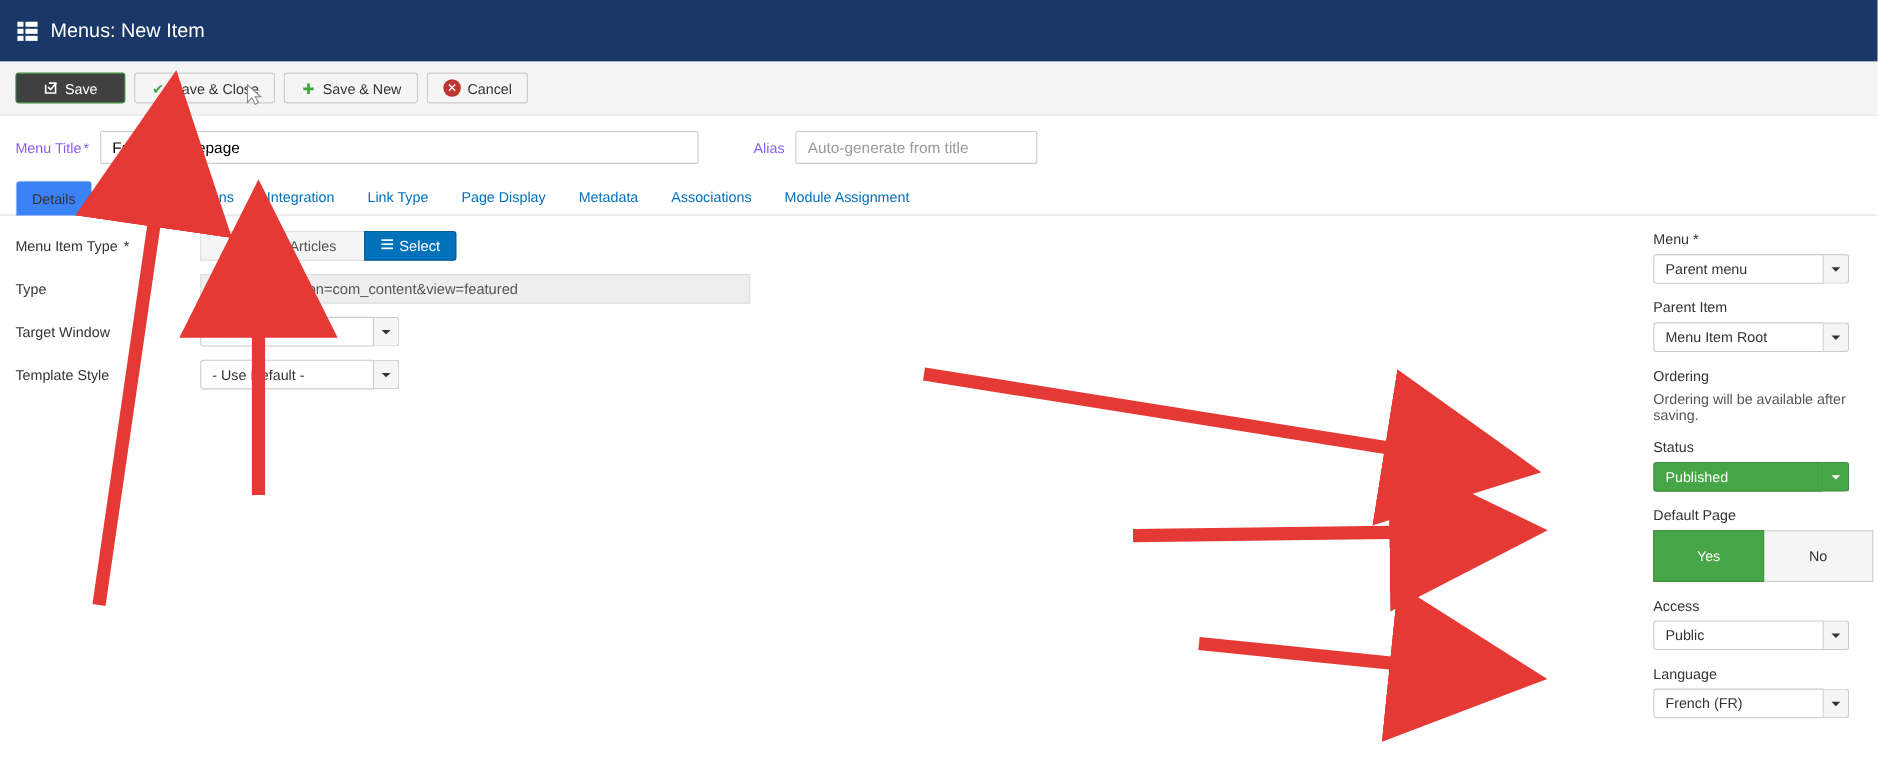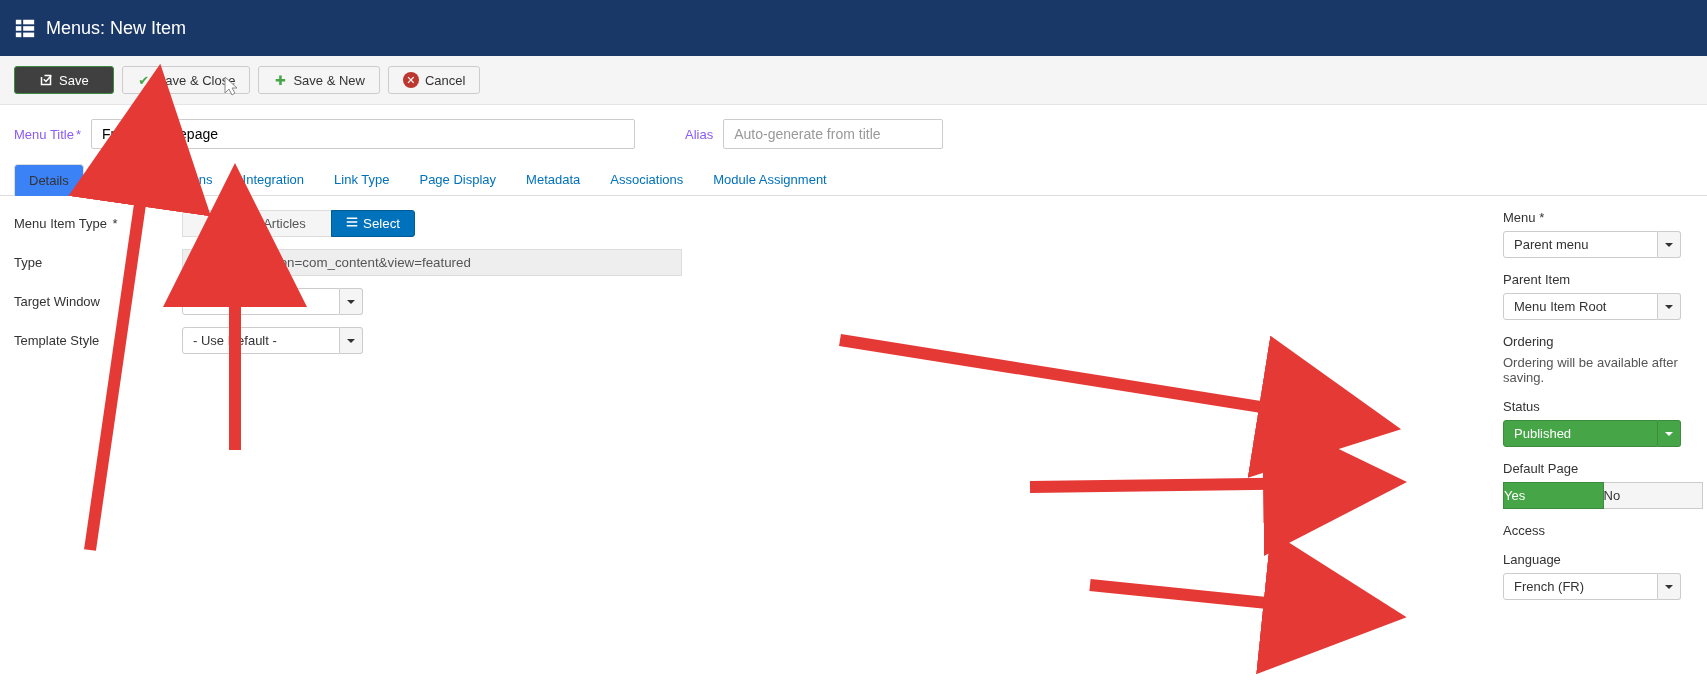--- a/index.html
+++ b/index.html
@@ -52,21 +52,21 @@
   .dropdown-caret::after { content: ""; border-left: 4px solid transparent; border-right: 4px solid transparent; border-top: 4px solid #333; }
   .dropdown.green .dropdown-val { background: #46a546; border-color: #3d8b3d; color: #fff; }
   .dropdown.green .dropdown-caret { background: #46a546; border-color: #3d8b3d; }
   .dropdown.green .dropdown-caret::after { border-top-color: #fff; }
   
   .sidebar-group { margin-bottom: 14px; }
   .sidebar-label { font-size: 13px; margin-bottom: 6px; display: block; }
   .sidebar-text { color: #555; }
   
   .toggle-pair { display: flex; width: 200px; }
-  .toggle-btn { flex: 1; padding: 5px 0; border: 1px solid #ccc; cursor: pointer; background: #f5f5f5;}
+  .toggle-btn { flex: 1; text-align: center; padding: 15px 0; border: 1px solid #ccc; cursor: pointer; background: #f5f5f5;}
   .toggle-btn.active-green { background: #46a546; color: #fff; border-color: #3d8b3d; }
   .toggle-btn + .toggle-btn { border-left: none; }
 
   
   .arrow {
     position: absolute;
     pointer-events: none;
     z-index: 1000;
   }
   .arrow svg { overflow: visible; }
@@ -214,20 +214,24 @@
     <div class="sidebar-group">
       <label class="sidebar-label">Default Page</label>
       <div class="toggle-pair">
         <div class="toggle-btn active-green">Yes</div>
         <div class="toggle-btn">No</div>
       </div>
     </div>
 
     <div class="sidebar-group">
       <label class="sidebar-label">Access</label>
+      <div class="dropdown">
+        <span class="dropdown-val sm">Public</span>
+        <span class="dropdown-caret"></span>
+      </div>
     </div>
 
     <div class="sidebar-group">
       <label class="sidebar-label">Language</label>
       <div class="dropdown">
         <span class="dropdown-val sm">French (FR)</span>
         <span class="dropdown-caret"></span>
       </div>
     </div>
 

